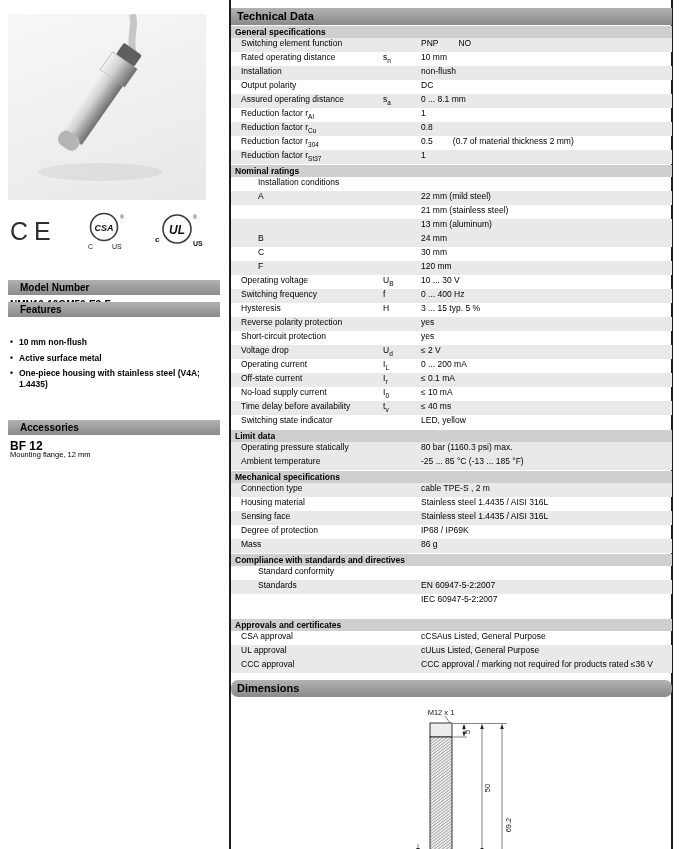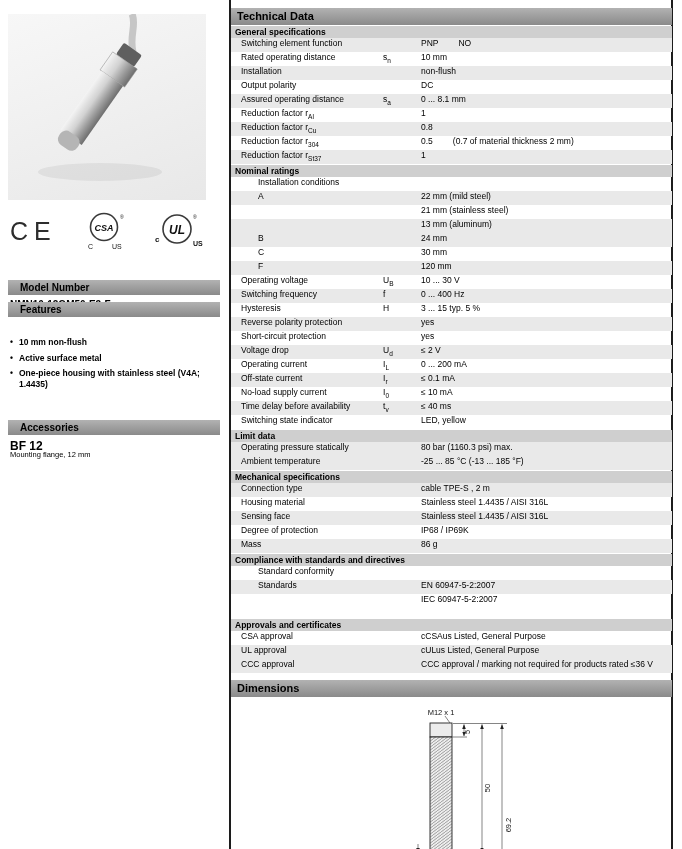--- a/index.html
+++ b/index.html
@@ -4,21 +4,21 @@
 <style>
   html,body{margin:0;padding:0;}
   body{width:682px;height:849px;position:relative;background:#ffffff;overflow:hidden;
        font-family:"Liberation Sans",sans-serif;color:#000;}
   .vline{position:absolute;top:0;height:849px;width:1.5px;background:#1c1c1c;}
 
   
   #right-col{position:absolute;left:231px;top:0;width:441px;}
   .bigbar{height:17px;line-height:17px;background:linear-gradient(180deg,#b2b2b2,#8a8a8a);
           font-size:11px;font-weight:bold;padding-left:6px;margin-top:8px;}
-  .bigbar.dim{margin-top:7px;}
+  .bigbar.dim{margin-top:7px;border-radius:7px;}
   .secbar{height:12px;line-height:12px;background:#cfcfcf;font-size:8.5px;font-weight:bold;
           padding-left:4px;margin-top:1px;}
   .secbar.gap{margin-top:11px;}
   .trow{position:relative;height:14px;line-height:10.8px;font-size:8.5px;white-space:nowrap;}
   .trow.shaded{background:#e9e9e9;}
   .lab{display:inline-block;}
   .ind0{padding-left:10px;}
   .ind1{padding-left:27px;}
   .ind2{padding-left:27px;}
   .sym{position:absolute;left:152px;top:0;}

